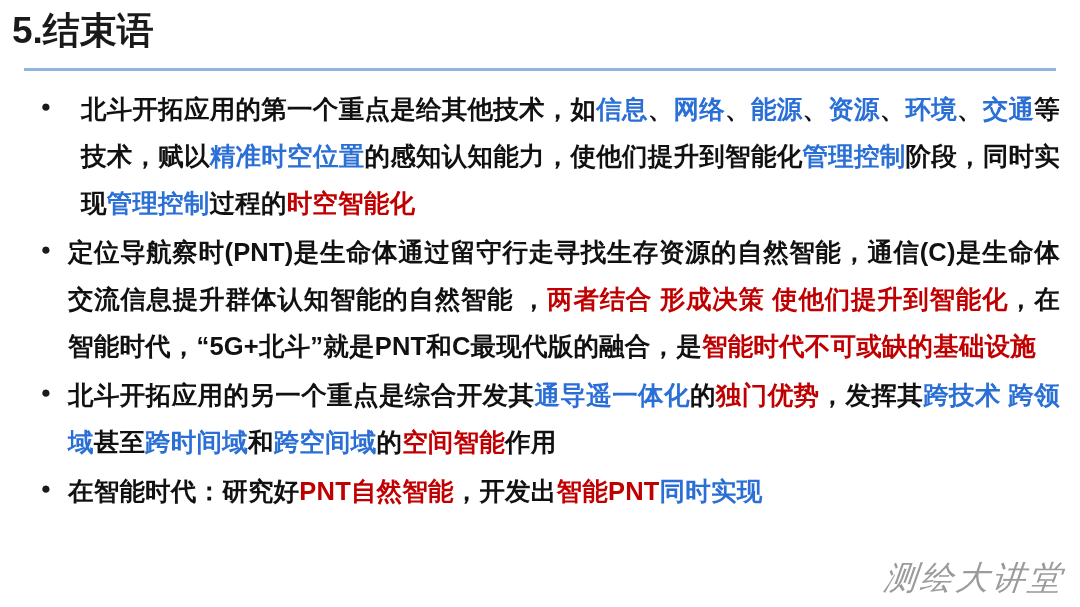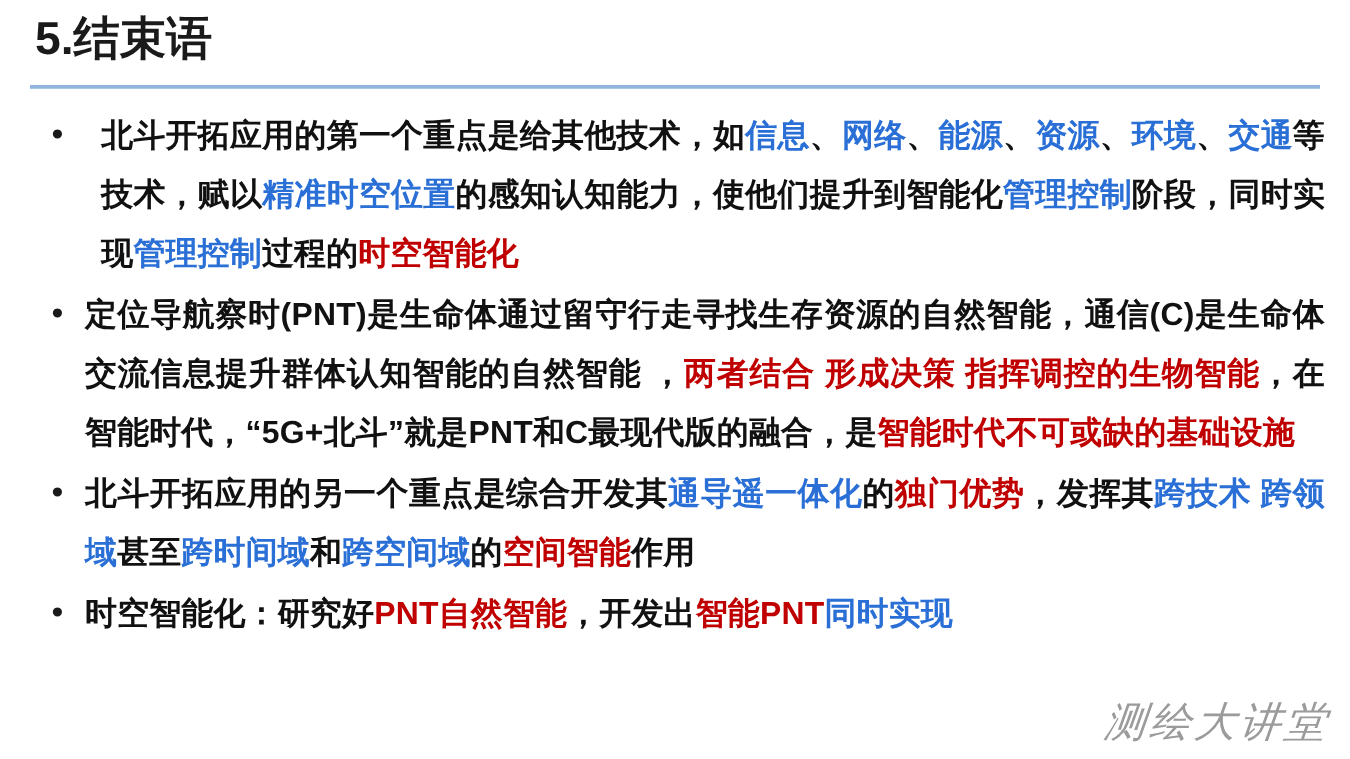--- a/index.html
+++ b/index.html
@@ -16,21 +16,21 @@
     position: relative;
   }
   .slide {
     position: absolute;
     inset: 0;
     background: #ffffff;
   }
   
   .title {
     position: absolute;
-    left: 28px;
+    left: 12px;
     top: 10px;
     font-size: 37px;
     font-weight: bold;
     letter-spacing: 0px;
     color: #1a1a1a;
     line-height: 1.15;
     white-space: nowrap;
   }
   .title-rule {
     position: absolute;
@@ -106,30 +106,30 @@
 
   <div class="body-list">
 
     <div class="bullet-row">
       <span class="bullet-marker">●</span>
       <span class="bullet-text p1"><span class="blk">北斗开拓应用的第一个重点是给其他技术，如</span><span class="blue">信息</span><span class="blk">、</span><span class="blue">网络</span><span class="blk">、</span><span class="blue">能源</span><span class="blk">、</span><span class="blue">资源</span><span class="blk">、</span><span class="blue">环境</span><span class="blk">、</span><span class="blue">交通</span><span class="blk">等技术，赋以</span><span class="blue">精准时空位置</span><span class="blk">的感知认知能力，使他们提升到智能化</span><span class="blue">管理控制</span><span class="blk">阶段，同时实现</span><span class="blue">管理控制</span><span class="blk">过程的</span><span class="red">时空智能化</span></span>
     </div>
 
     <div class="bullet-row">
       <span class="bullet-marker">●</span>
-      <span class="bullet-text p2"><span class="blk">定位导航察时(PNT)是生命体通过留守行走寻找生存资源的自然智能，通信(C)是生命体交流信息提升群体认知智能的自然智能 ，</span><span class="red">两者结合 形成决策 指挥调控的生物智能</span><span class="blk">，在智能时代，“5G+北斗”就是PNT和C最现代版的融合，是</span><span class="red">智能时代不可或缺的基础设施</span></span>
+      <span class="bullet-text p2"><span class="blk">定位导航察时(PNT)是生命体通过留守行走寻找生存资源的自然智能，通信(C)是生命体交流信息提升群体认知智能的自然智能 ，</span><span class="red">两者结合 形成决策 使他们提升到智能化</span><span class="blk">，在智能时代，“5G+北斗”就是PNT和C最现代版的融合，是</span><span class="red">智能时代不可或缺的基础设施</span></span>
     </div>
 
     <div class="bullet-row">
       <span class="bullet-marker">●</span>
       <span class="bullet-text p3"><span class="blk">北斗开拓应用的另一个重点是综合开发其</span><span class="blue">通导遥一体化</span><span class="blk">的</span><span class="red">独门优势</span><span class="blk">，发挥其</span><span class="blue">跨技术 跨领域</span><span class="blk">甚至</span><span class="blue">跨时间域</span><span class="blk">和</span><span class="blue">跨空间域</span><span class="blk">的</span><span class="red">空间智能</span><span class="blk">作用</span></span>
     </div>
 
     <div class="bullet-row">
       <span class="bullet-marker">●</span>
-      <span class="bullet-text p4"><span class="blk">时空智能化：研究好</span><span class="red">PNT自然智能</span><span class="blk">，开发出</span><span class="red">智能PNT</span><span class="blue">同时实现</span></span>
+      <span class="bullet-text p4"><span class="blk">在智能时代：研究好</span><span class="red">PNT自然智能</span><span class="blk">，开发出</span><span class="red">智能PNT</span><span class="blue">同时实现</span></span>
     </div>
 
   </div>
 
   <div class="watermark">测绘大讲堂</div>
 
 </div>
 
 </body></html>

